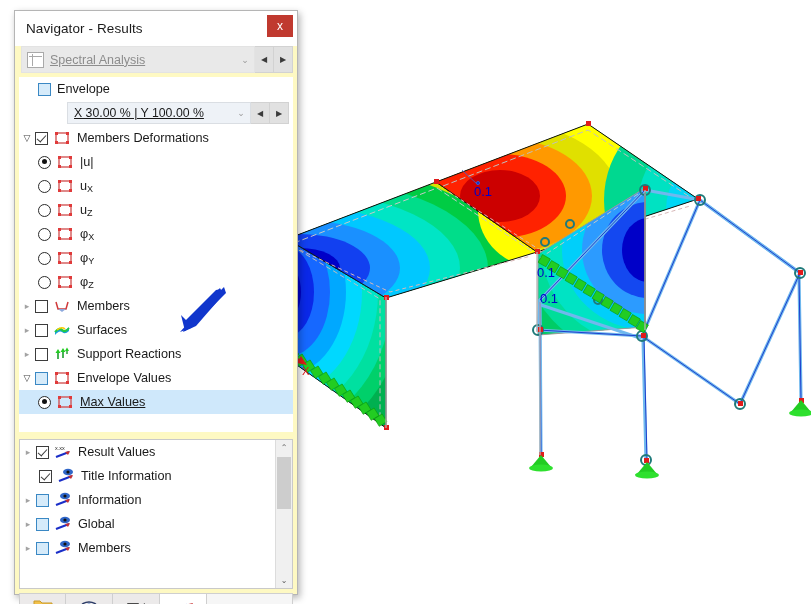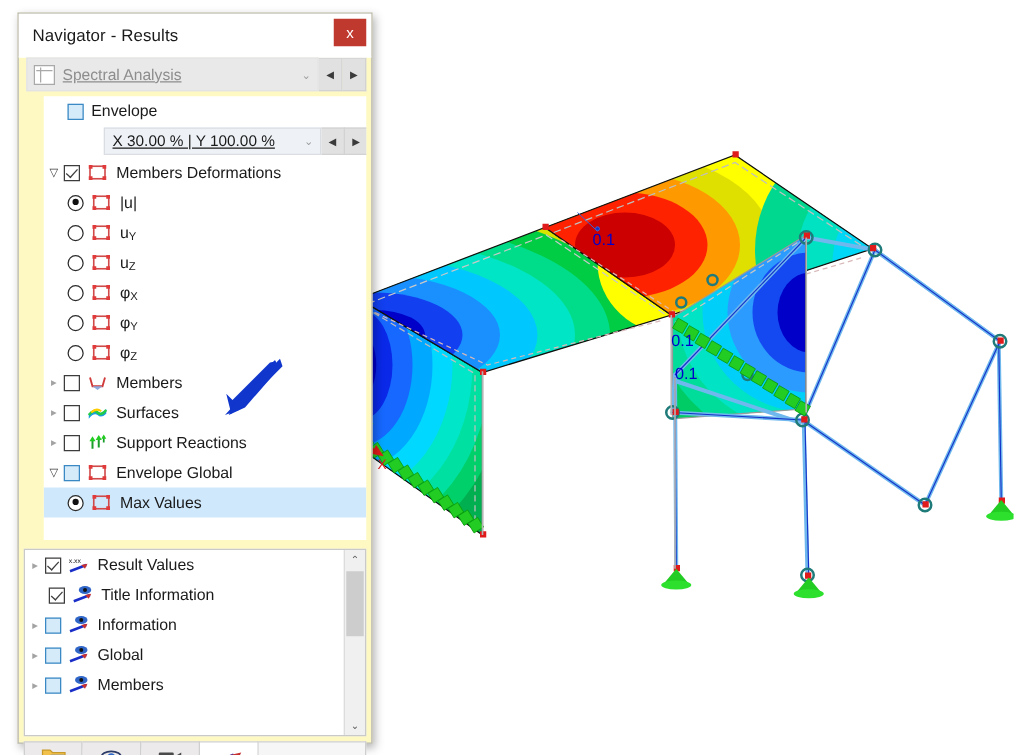--- a/index.html
+++ b/index.html
@@ -60,29 +60,29 @@
     color:#9a9a9a;font-size:9px;
   }
   .spin{
     width:19px;flex:0 0 19px;background:#e1e1e1;border:1px solid #d2d2d2;
     border-left:none;display:flex;align-items:center;justify-content:center;
     color:#3b3b3b;font-size:8px;box-sizing:border-box;cursor:pointer;
   }
 
   
   .treewrap{
-    position:relative;margin:4px 4px 0 20px;background:#ffffff;flex:0 0 auto;
+    position:relative;margin:4px 4px 0 4px;background:#ffffff;flex:0 0 auto;
   }
   .treewrap.upper{height:355px;overflow:hidden;}
 
   .row{
     height:24px;display:flex;align-items:center;position:relative;
     font-size:12.7px;color:#1a1a1a;white-space:nowrap;cursor:default;
   }
-  .row.sel{background:#cfe8fb;}
+  .row.sel{background:#cfe8fb;text-decoration:underline;}
   .twisty{
     width:16px;flex:0 0 16px;display:flex;align-items:center;justify-content:center;
     color:#a3a3a3;font-size:9px;cursor:pointer;
   }
   .twisty.open{color:#3c3c3c;}
   .cbox{
     width:13px;height:13px;flex:0 0 13px;margin-right:5px;box-sizing:border-box;
     border:1.4px solid #2f7fc1;background:#ffffff;position:relative;cursor:pointer;
   }
   .cbox.lt{background:#d6ebfa;border-color:#3a88c4;}
@@ -411,34 +411,34 @@
               <rect x="3" y="3" width="12" height="10" fill="none" stroke="#d04a4a" stroke-width="1.3"></rect>
               <rect x="2" y="2" width="3" height="3" fill="#e03a3a"></rect>
               <rect x="13" y="2" width="3" height="3" fill="#e03a3a"></rect>
               <rect x="2" y="11" width="3" height="3" fill="#e03a3a"></rect>
               <rect x="13" y="11" width="3" height="3" fill="#e03a3a"></rect>
             </svg>
         </span>
         <span class="lbl">|u|</span>
       </div>
 
-
       <div class="row indent1">
         <span class="radio"></span>
         <span class="icn">
           <svg width="18" height="16" viewBox="0 0 18 16">
               <rect x="3" y="3" width="12" height="10" fill="none" stroke="#d04a4a" stroke-width="1.3"></rect>
               <rect x="2" y="2" width="3" height="3" fill="#e03a3a"></rect>
               <rect x="13" y="2" width="3" height="3" fill="#e03a3a"></rect>
               <rect x="2" y="11" width="3" height="3" fill="#e03a3a"></rect>
               <rect x="13" y="11" width="3" height="3" fill="#e03a3a"></rect>
             </svg>
         </span>
-        <span class="lbl"><span>u</span><span class="sub">Y</span></span>
-      </div>
+        <span class="lbl"><span>u</span><span class="sub">X</span></span>
+      </div>
+
 
       <div class="row indent1">
         <span class="radio"></span>
         <span class="icn">
           <svg width="18" height="16" viewBox="0 0 18 16">
               <rect x="3" y="3" width="12" height="10" fill="none" stroke="#d04a4a" stroke-width="1.3"></rect>
               <rect x="2" y="2" width="3" height="3" fill="#e03a3a"></rect>
               <rect x="13" y="2" width="3" height="3" fill="#e03a3a"></rect>
               <rect x="2" y="11" width="3" height="3" fill="#e03a3a"></rect>
               <rect x="13" y="11" width="3" height="3" fill="#e03a3a"></rect>
@@ -535,21 +535,21 @@
         <span class="cbox lt"></span>
         <span class="icn">
           <svg width="18" height="16" viewBox="0 0 18 16">
               <rect x="3" y="3" width="12" height="10" fill="none" stroke="#d04a4a" stroke-width="1.3"></rect>
               <rect x="2" y="2" width="3" height="3" fill="#e03a3a"></rect>
               <rect x="13" y="2" width="3" height="3" fill="#e03a3a"></rect>
               <rect x="2" y="11" width="3" height="3" fill="#e03a3a"></rect>
               <rect x="13" y="11" width="3" height="3" fill="#e03a3a"></rect>
             </svg>
         </span>
-        <span class="lbl">Envelope Global</span>
+        <span class="lbl">Envelope Values</span>
       </div>
 
       <div class="row indent1 sel">
         <span class="radio on"></span>
         <span class="icn">
           <svg width="18" height="16" viewBox="0 0 18 16">
               <rect x="3" y="3" width="12" height="10" fill="none" stroke="#d04a4a" stroke-width="1.3"></rect>
               <rect x="2" y="2" width="3" height="3" fill="#e03a3a"></rect>
               <rect x="13" y="2" width="3" height="3" fill="#e03a3a"></rect>
               <rect x="2" y="11" width="3" height="3" fill="#e03a3a"></rect>

